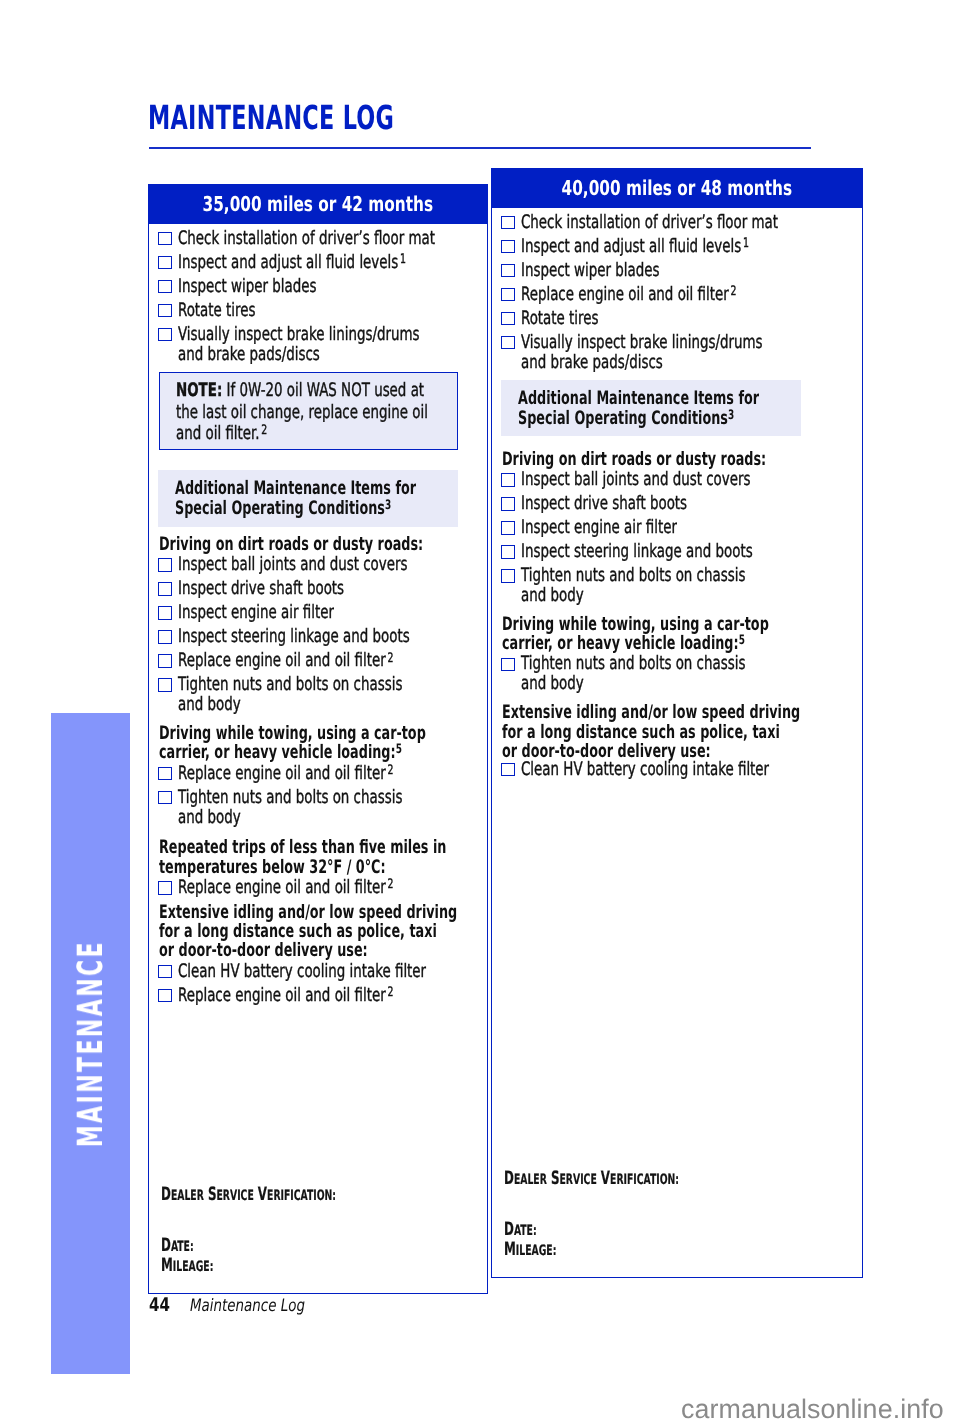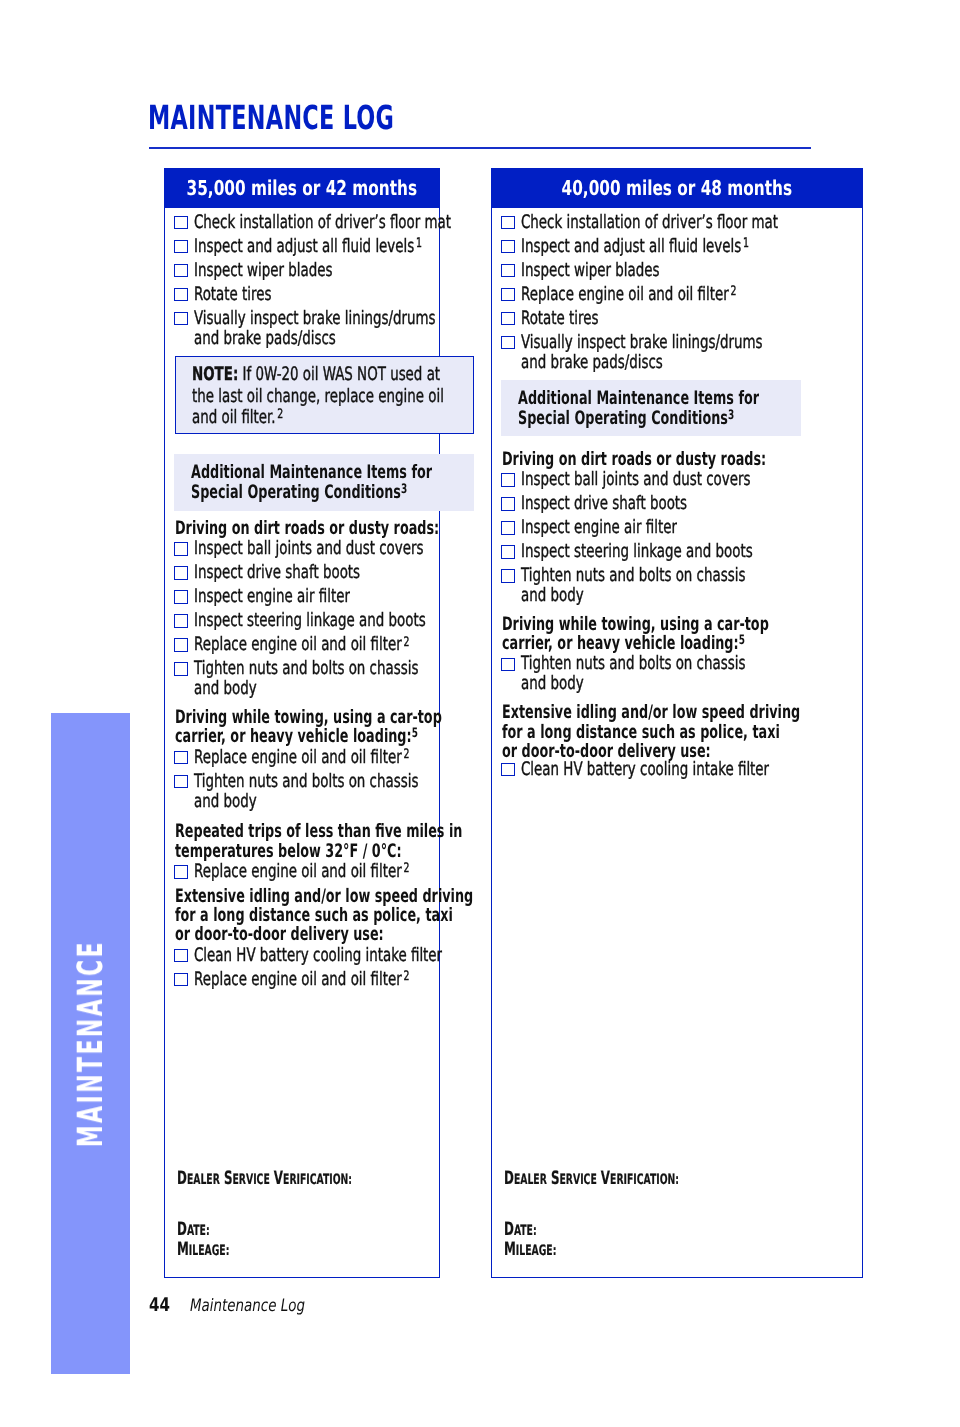--- a/index.html
+++ b/index.html
@@ -22,21 +22,21 @@
 
   
   .page-title{position:absolute;left:148px;top:98.1px;
             color:#001fc4;font-weight:bold;font-size:33.2px;letter-spacing:0.4px;
             transform:scale3d(0.748,1,1);transform-origin:0 50%;white-space:nowrap;}
   .title-rule{position:absolute;left:148.5px;top:147.3px;width:662.5px;height:1.7px;background:#1730c9;}
 
   
   .col{position:absolute;top:168px;height:1110px;border:1.7px solid #001fc4;
        box-sizing:border-box;background:#fff;}
-  #col0{left:164px;width:276px;}
+  #col0{left:148px;width:340px;margin-top:16px;}
   #col1{left:491px;width:372px;}
   .col-header{height:38.5px;background:#001fc4;color:#fff;display:flex;
        align-items:center;justify-content:center;font-weight:bold;font-size:20.5px;
        box-sizing:border-box;}
   .col-header span{transform:scale3d(0.8307,1,1);transform-origin:50% 50%;display:inline-block;white-space:nowrap;}
   .col-body{position:relative;padding:0;}
 
   
   .row{position:relative;}
   .cb{position:absolute;left:9.1px;top:5.2px;width:13.6px;height:13.6px;
@@ -275,13 +275,14 @@
           <span class="txt">Clean HV battery cooling intake filter</span>
         </div>
         <div class="dsv sc" style="left:12px;top:960px">D<span class="lc">EALER</span>&nbsp;S<span class="lc">ERVICE</span>&nbsp;V<span class="lc">ERIFICATION:</span></div>
         <div class="dsv sc" style="left:12px;top:1011px">D<span class="lc">ATE:</span></div>
         <div class="dsv sc" style="left:12px;top:1031px">M<span class="lc">ILEAGE:</span></div>
       </div>
   </div>
 
   <div class="pg-num">44</div>
   <div class="pg-lbl">Maintenance Log</div>
+  <div class="watermark">carmanualsonline.info</div>
 </div>
 
 </body></html>

